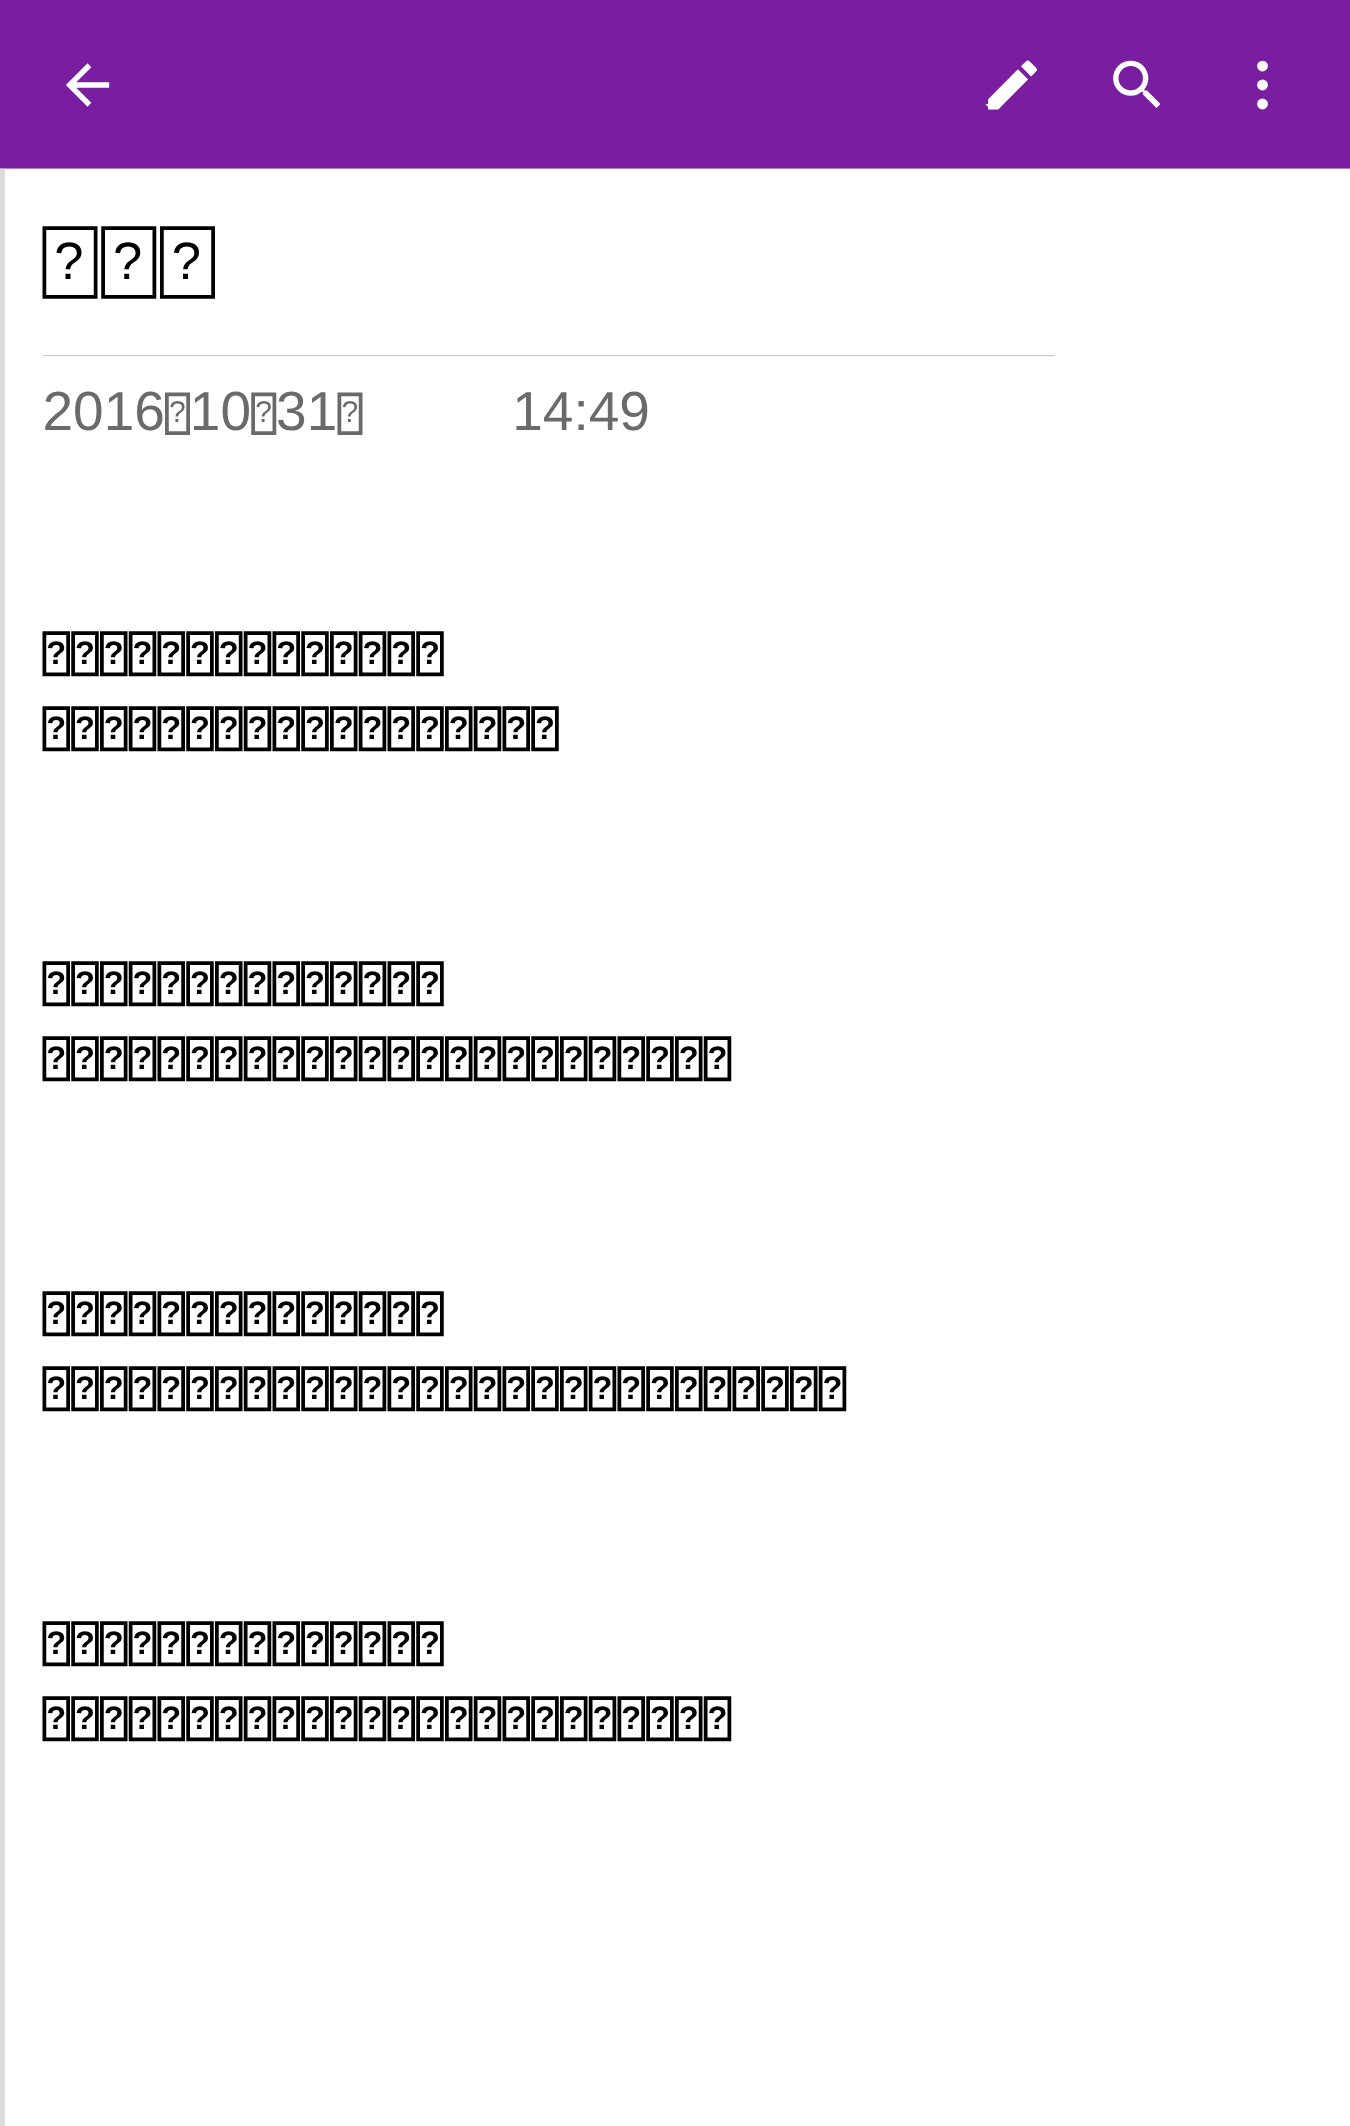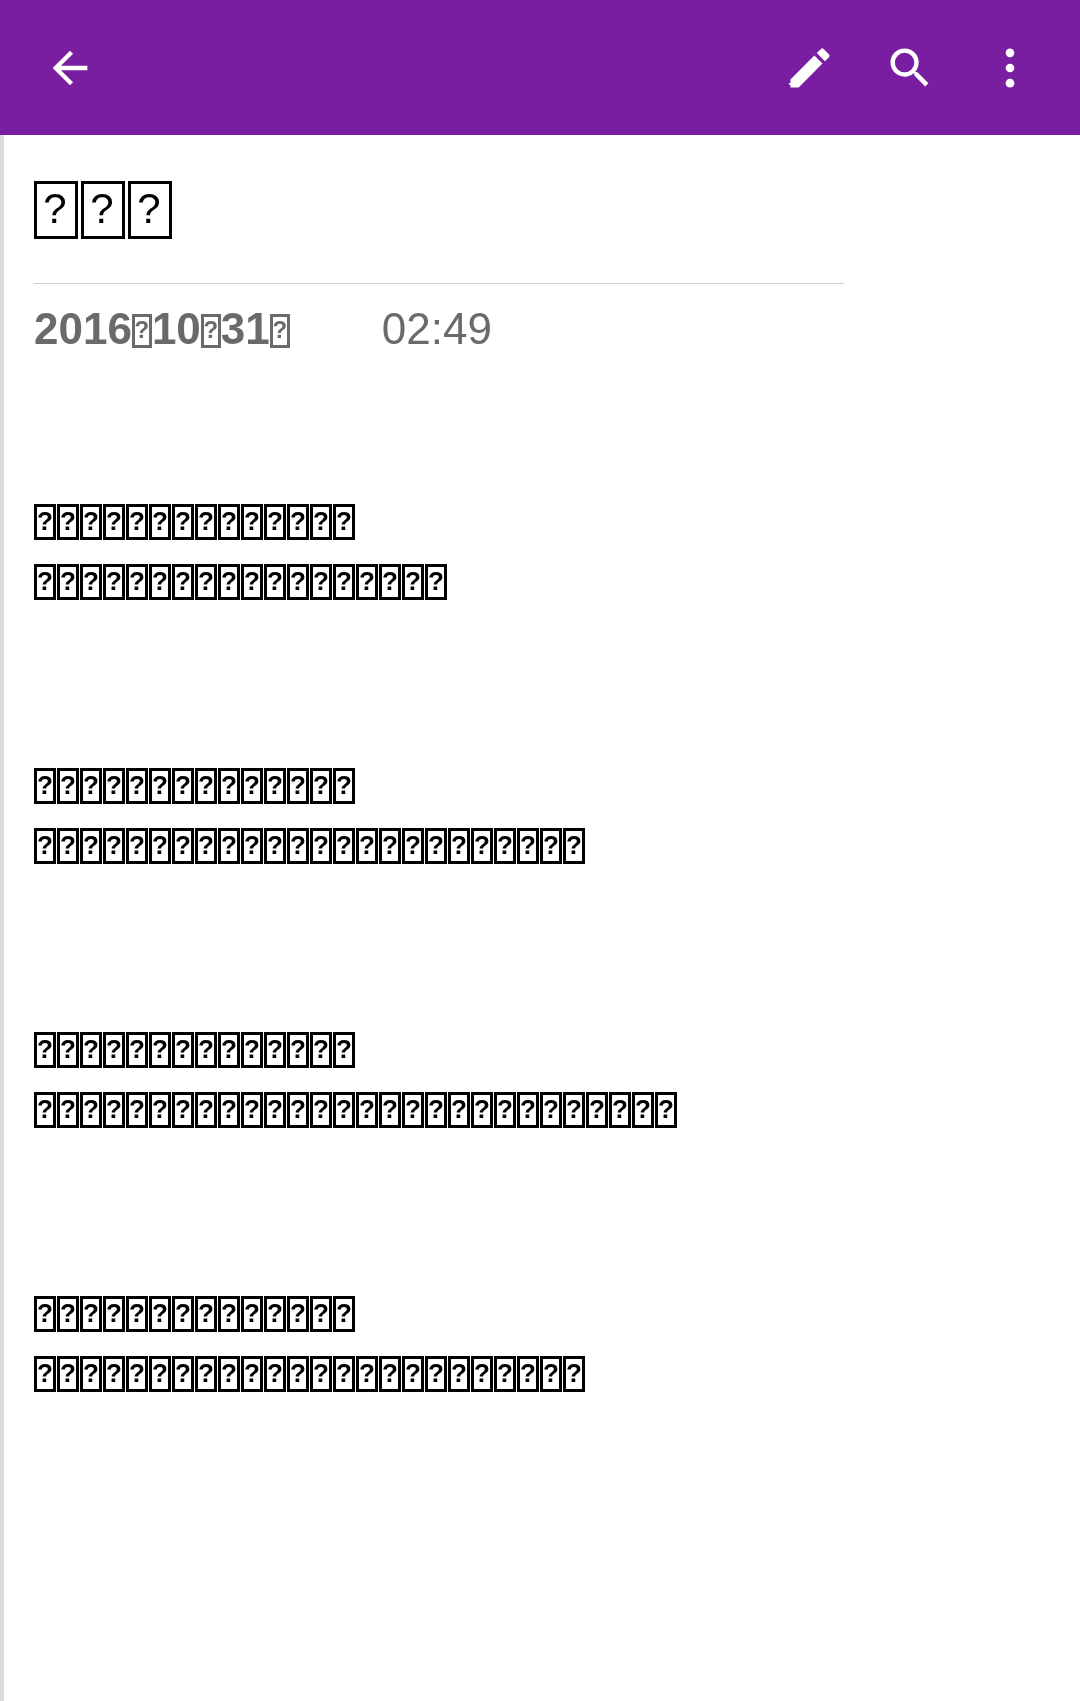--- a/index.html
+++ b/index.html
@@ -53,21 +53,21 @@
     background:#cdcdcd;
     margin-top:36px;
     width: 810px;
   }
   .meta {
     display:flex;
     padding-top:20px;
     font-size:44px;
     color:#6a6a6a;
   }
-  .meta .date { margin-right: 92px; font-weight: bold; }
+  .meta .date { margin-right: 120px; }
   .body {
     padding-top: 150px;
   }
   .para { margin-bottom: 168px; }
   .line {
     font-size:0;
     margin-bottom: 24px;
     white-space: nowrap;
   }
   .line span.box {
@@ -117,21 +117,21 @@
         <circle cx="12" cy="19" r="2"></circle>
     </svg>
   </div>
 </div>
 
 <div class="content">
   <div class="title" id="title"><span class="box"></span><span class="box"></span><span class="box"></span></div>
   <div class="divider"></div>
   <div class="meta">
     <div class="date" id="date">2016<span class="box" style="border:3px solid #6a6a6a;width:20px;height:34px;display:inline-block;position:relative;top:4px;"><span style="position:absolute;left:50%;top:50%;transform:translate(-50%,-52%);font-size:24px;color:#6a6a6a;">?</span></span>10<span class="box" style="border:3px solid #6a6a6a;width:20px;height:34px;display:inline-block;position:relative;top:4px;"><span style="position:absolute;left:50%;top:50%;transform:translate(-50%,-52%);font-size:24px;color:#6a6a6a;">?</span></span>31<span class="box" style="border:3px solid #6a6a6a;width:20px;height:34px;display:inline-block;position:relative;top:4px;"><span style="position:absolute;left:50%;top:50%;transform:translate(-50%,-52%);font-size:24px;color:#6a6a6a;">?</span></span></div>
-    <div class="time">02:49</div>
+    <div class="time">14:49</div>
   </div>
   <div class="body" id="body">
       <div class="para">
         <div class="line"><span class="box"></span><span class="box"></span><span class="box"></span><span class="box"></span><span class="box"></span><span class="box"></span><span class="box"></span><span class="box"></span><span class="box"></span><span class="box"></span><span class="box"></span><span class="box"></span><span class="box"></span><span class="box"></span></div>
         <div class="line"><span class="box"></span><span class="box"></span><span class="box"></span><span class="box"></span><span class="box"></span><span class="box"></span><span class="box"></span><span class="box"></span><span class="box"></span><span class="box"></span><span class="box"></span><span class="box"></span><span class="box"></span><span class="box"></span><span class="box"></span><span class="box"></span><span class="box"></span><span class="box"></span></div>
       </div>
       <div class="para">
         <div class="line"><span class="box"></span><span class="box"></span><span class="box"></span><span class="box"></span><span class="box"></span><span class="box"></span><span class="box"></span><span class="box"></span><span class="box"></span><span class="box"></span><span class="box"></span><span class="box"></span><span class="box"></span><span class="box"></span></div>
         <div class="line"><span class="box"></span><span class="box"></span><span class="box"></span><span class="box"></span><span class="box"></span><span class="box"></span><span class="box"></span><span class="box"></span><span class="box"></span><span class="box"></span><span class="box"></span><span class="box"></span><span class="box"></span><span class="box"></span><span class="box"></span><span class="box"></span><span class="box"></span><span class="box"></span><span class="box"></span><span class="box"></span><span class="box"></span><span class="box"></span><span class="box"></span><span class="box"></span></div>
       </div>

